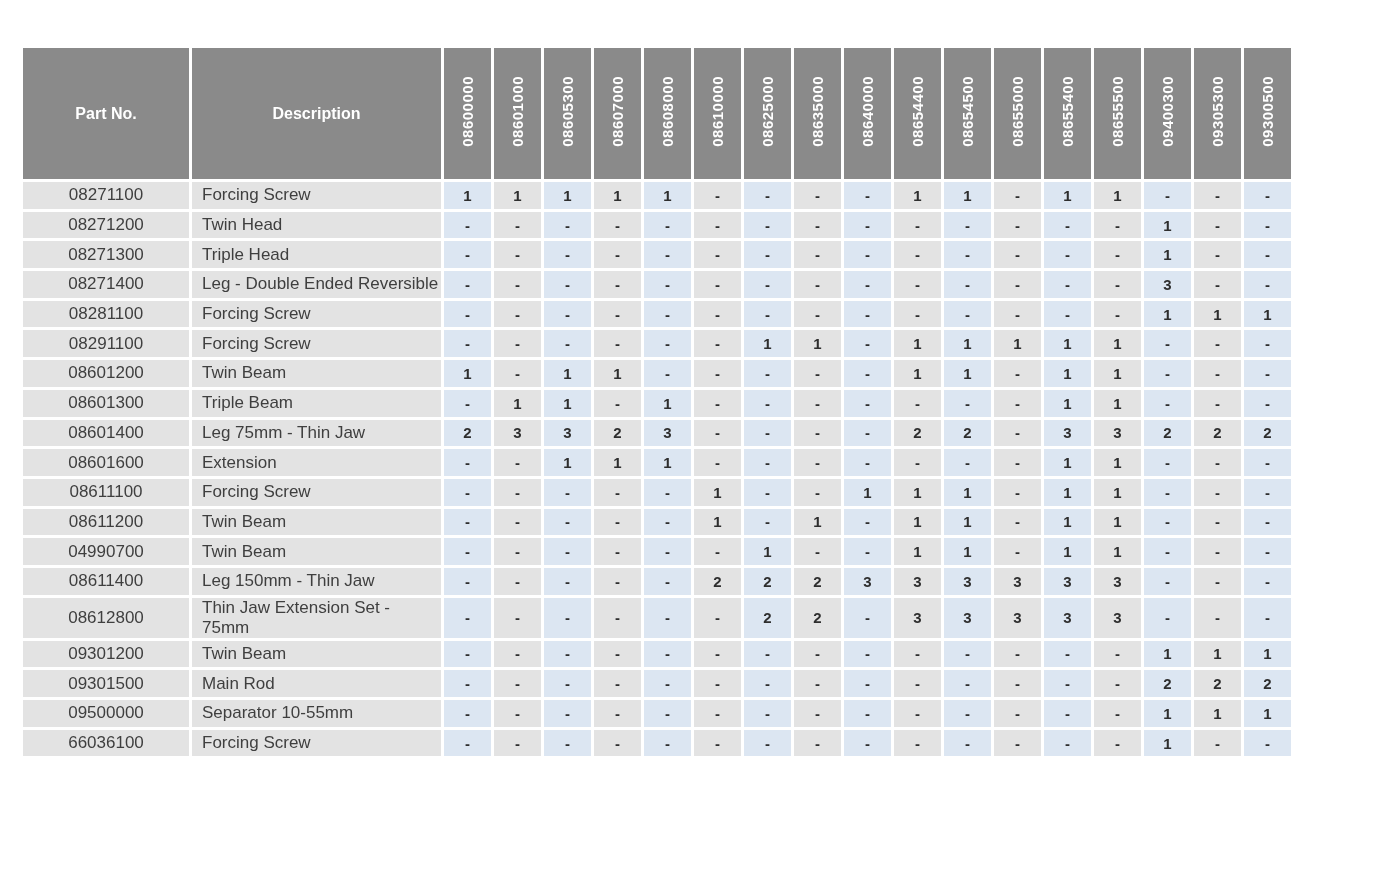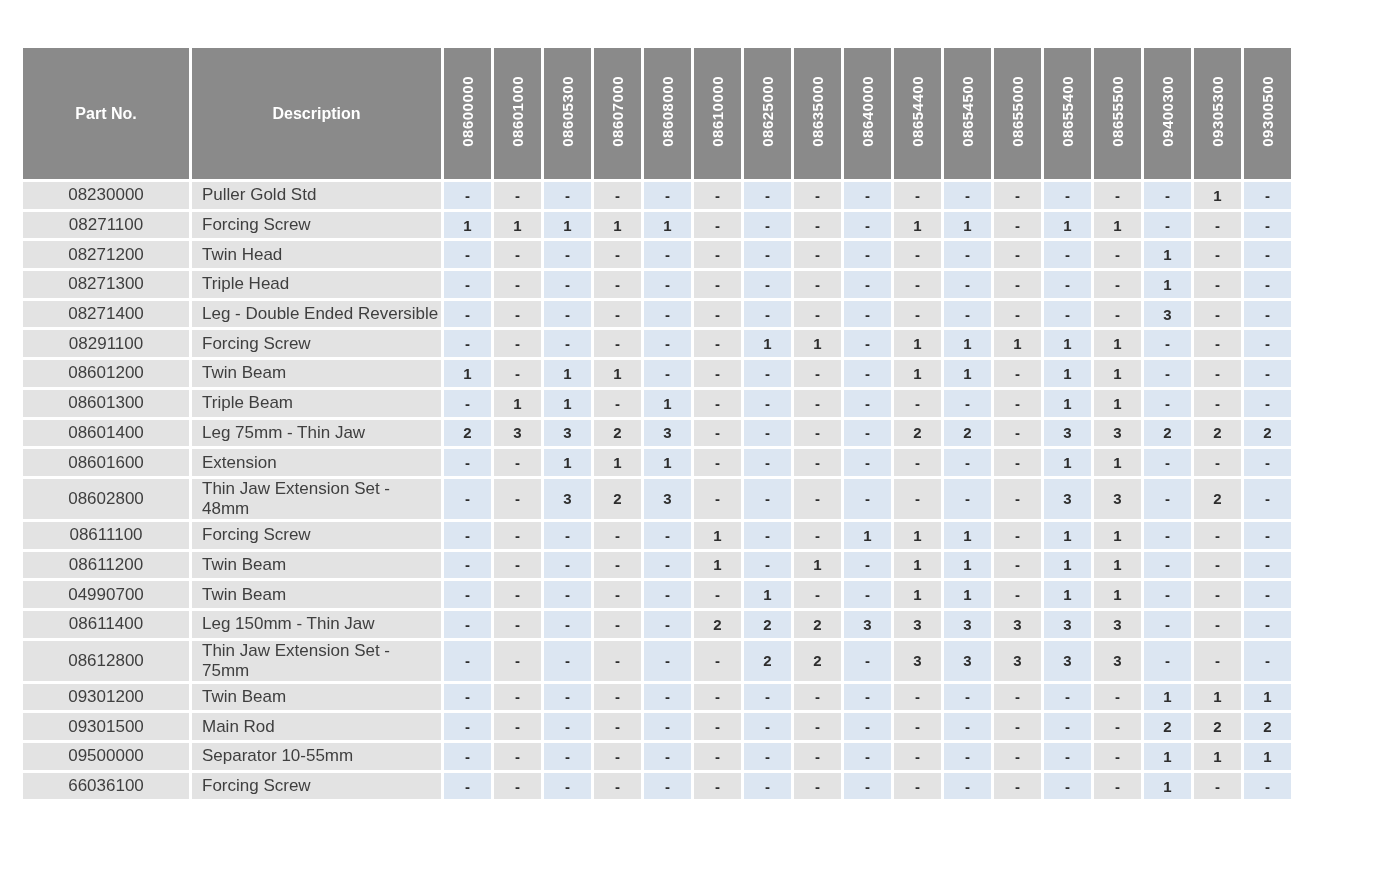--- a/index.html
+++ b/index.html
@@ -95,41 +95,20 @@
           <th class="h set"><span class="rot">08655000</span></th>
           <th class="h set"><span class="rot">08655400</span></th>
           <th class="h set"><span class="rot">08655500</span></th>
           <th class="h set"><span class="rot">09400300</span></th>
           <th class="h set"><span class="rot">09305300</span></th>
           <th class="h set"><span class="rot">09300500</span></th>
         </tr>
     </thead>
     <tbody id="table-body">
         <tr>
-          <td class="pn">08230000</td>
-          <td class="ds">Puller Gold Std</td>
-          <td class="qty blue">-</td>
-          <td class="qty gray">-</td>
-          <td class="qty blue">-</td>
-          <td class="qty gray">-</td>
-          <td class="qty blue">-</td>
-          <td class="qty gray">-</td>
-          <td class="qty blue">-</td>
-          <td class="qty gray">-</td>
-          <td class="qty blue">-</td>
-          <td class="qty gray">-</td>
-          <td class="qty blue">-</td>
-          <td class="qty gray">-</td>
-          <td class="qty blue">-</td>
-          <td class="qty gray">-</td>
-          <td class="qty blue">-</td>
-          <td class="qty gray">1</td>
-          <td class="qty blue">-</td>
-        </tr>
-        <tr>
           <td class="pn">08271100</td>
           <td class="ds">Forcing Screw</td>
           <td class="qty blue">1</td>
           <td class="qty gray">1</td>
           <td class="qty blue">1</td>
           <td class="qty gray">1</td>
           <td class="qty blue">1</td>
           <td class="qty gray">-</td>
           <td class="qty blue">-</td>
           <td class="qty gray">-</td>
@@ -200,20 +179,41 @@
           <td class="qty gray">-</td>
           <td class="qty blue">-</td>
           <td class="qty gray">-</td>
           <td class="qty blue">-</td>
           <td class="qty gray">-</td>
           <td class="qty blue">3</td>
           <td class="qty gray">-</td>
           <td class="qty blue">-</td>
         </tr>
         <tr>
+          <td class="pn">08281100</td>
+          <td class="ds">Forcing Screw</td>
+          <td class="qty blue">-</td>
+          <td class="qty gray">-</td>
+          <td class="qty blue">-</td>
+          <td class="qty gray">-</td>
+          <td class="qty blue">-</td>
+          <td class="qty gray">-</td>
+          <td class="qty blue">-</td>
+          <td class="qty gray">-</td>
+          <td class="qty blue">-</td>
+          <td class="qty gray">-</td>
+          <td class="qty blue">-</td>
+          <td class="qty gray">-</td>
+          <td class="qty blue">-</td>
+          <td class="qty gray">-</td>
+          <td class="qty blue">1</td>
+          <td class="qty gray">1</td>
+          <td class="qty blue">1</td>
+        </tr>
+        <tr>
           <td class="pn">08291100</td>
           <td class="ds">Forcing Screw</td>
           <td class="qty blue">-</td>
           <td class="qty gray">-</td>
           <td class="qty blue">-</td>
           <td class="qty gray">-</td>
           <td class="qty blue">-</td>
           <td class="qty gray">-</td>
           <td class="qty blue">1</td>
           <td class="qty gray">1</td>
@@ -302,41 +302,20 @@
           <td class="qty blue">-</td>
           <td class="qty gray">-</td>
           <td class="qty blue">-</td>
           <td class="qty gray">-</td>
           <td class="qty blue">-</td>
           <td class="qty gray">-</td>
           <td class="qty blue">1</td>
           <td class="qty gray">1</td>
           <td class="qty blue">-</td>
           <td class="qty gray">-</td>
-          <td class="qty blue">-</td>
-        </tr>
-        <tr>
-          <td class="pn">08602800</td>
-          <td class="ds">Thin Jaw Extension Set - 48mm</td>
-          <td class="qty blue">-</td>
-          <td class="qty gray">-</td>
-          <td class="qty blue">3</td>
-          <td class="qty gray">2</td>
-          <td class="qty blue">3</td>
-          <td class="qty gray">-</td>
-          <td class="qty blue">-</td>
-          <td class="qty gray">-</td>
-          <td class="qty blue">-</td>
-          <td class="qty gray">-</td>
-          <td class="qty blue">-</td>
-          <td class="qty gray">-</td>
-          <td class="qty blue">3</td>
-          <td class="qty gray">3</td>
-          <td class="qty blue">-</td>
-          <td class="qty gray">2</td>
           <td class="qty blue">-</td>
         </tr>
         <tr>
           <td class="pn">08611100</td>
           <td class="ds">Forcing Screw</td>
           <td class="qty blue">-</td>
           <td class="qty gray">-</td>
           <td class="qty blue">-</td>
           <td class="qty gray">-</td>
           <td class="qty blue">-</td>

